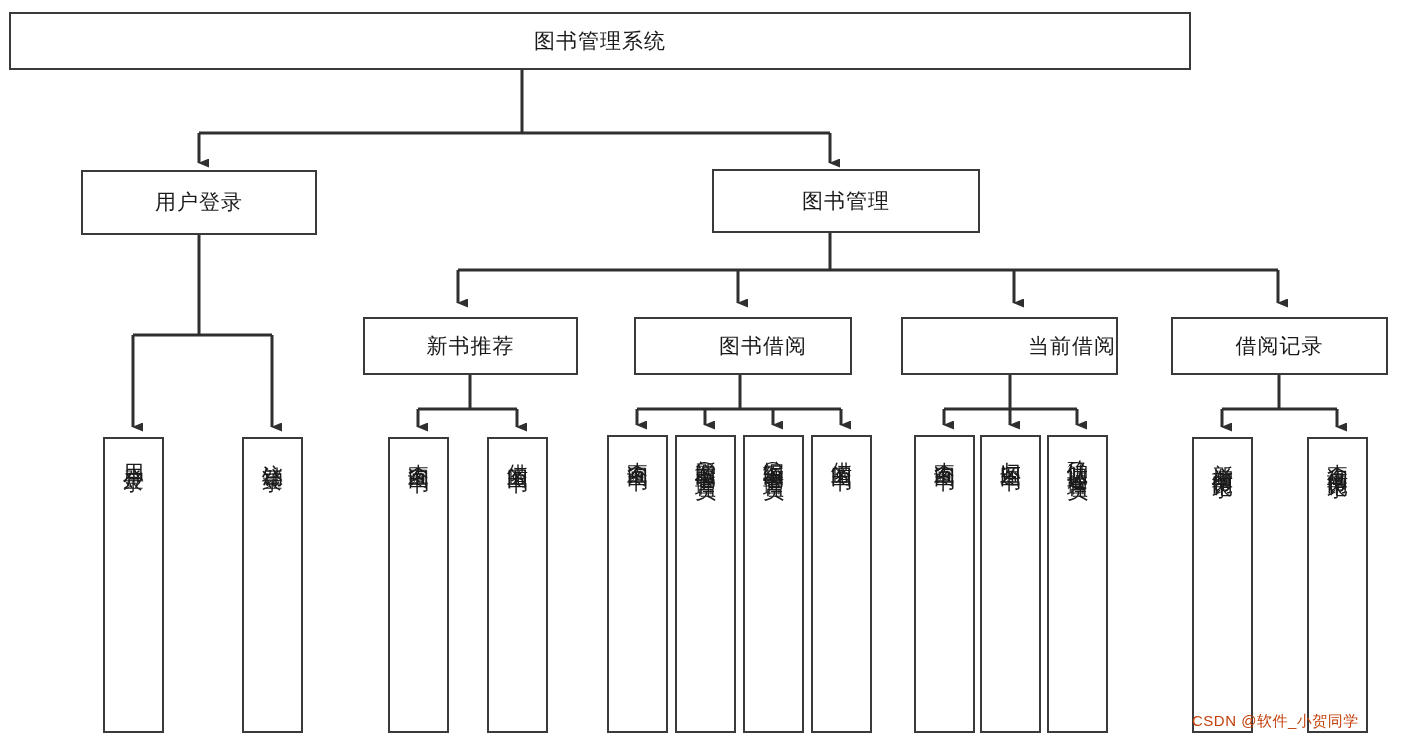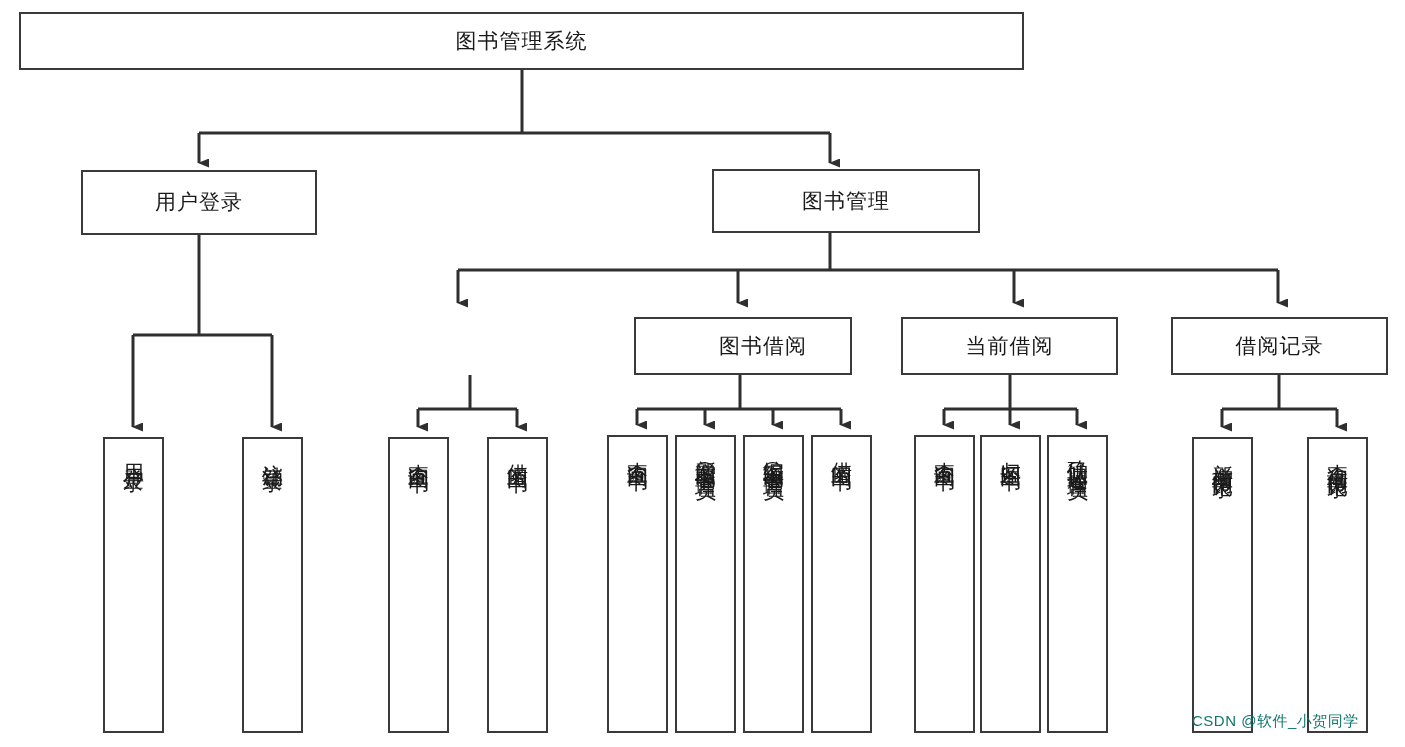--- a/index.html
+++ b/index.html
@@ -41,21 +41,21 @@
     align-items:flex-start;
     justify-content:center;
     padding-top:8px;
   }
   .leaf.tall-text{padding-top:6px;}
 
   #watermark{
     position:absolute;
     left:1192px;top:712px;
     font-size:15px;
-    color:#0f766e;
+    color:#c2410c;
     letter-spacing:0.5px;
     white-space:nowrap;
     user-select:none;
   }
 </style>
 </head>
 <body>
 
 <div id="canvas">
 
@@ -102,35 +102,38 @@
       <path d="M1010,409 L1010,425" marker-end="url(#arw)"></path>
       <path d="M1077,409 L1077,425" marker-end="url(#arw)"></path>
 
       <path d="M1279,375 L1279,409"></path>
       <path d="M1222,409 L1337,409"></path>
       <path d="M1222,409 L1222,427" marker-end="url(#arw)"></path>
       <path d="M1337,409 L1337,427" marker-end="url(#arw)"></path>
     </g>
   </svg>
 
-  <div class="node" style="left:19px;top:12px;width:1005px;height:58px;">
+  <div class="node" style="left:9px;top:12px;width:1182px;height:58px;">
     <span class="node-label">图书管理系统</span>
   </div>
 
   <div class="node" style="left:81px;top:170px;width:236px;height:65px;">
     <span class="node-label">用户登录</span>
   </div>
   <div class="node" style="left:712px;top:169px;width:268px;height:64px;">
     <span class="node-label">图书管理</span>
   </div>
 
+  <div class="node" style="left:363px;top:317px;width:215px;height:58px;">
+    <span class="node-label">新书推荐</span>
+  </div>
   <div class="node" style="left:634px;top:317px;width:218px;height:58px;padding-left:40px;">
     <span class="node-label">图书借阅</span>
   </div>
-  <div class="node" style="left:901px;top:317px;width:217px;height:58px;">
+  <div class="node" style="left:901px;top:317px;width:217px;height:58px;justify-content:flex-end;">
     <span class="node-label">当前借阅</span>
   </div>
   <div class="node" style="left:1171px;top:317px;width:217px;height:58px;">
     <span class="node-label">借阅记录</span>
   </div>
 
   <div class="node leaf" style="left:103px;top:437px;width:61px;height:296px;">
     <span class="node-label">用户登录</span>
   </div>
   <div class="node leaf" style="left:242px;top:437px;width:61px;height:296px;">

